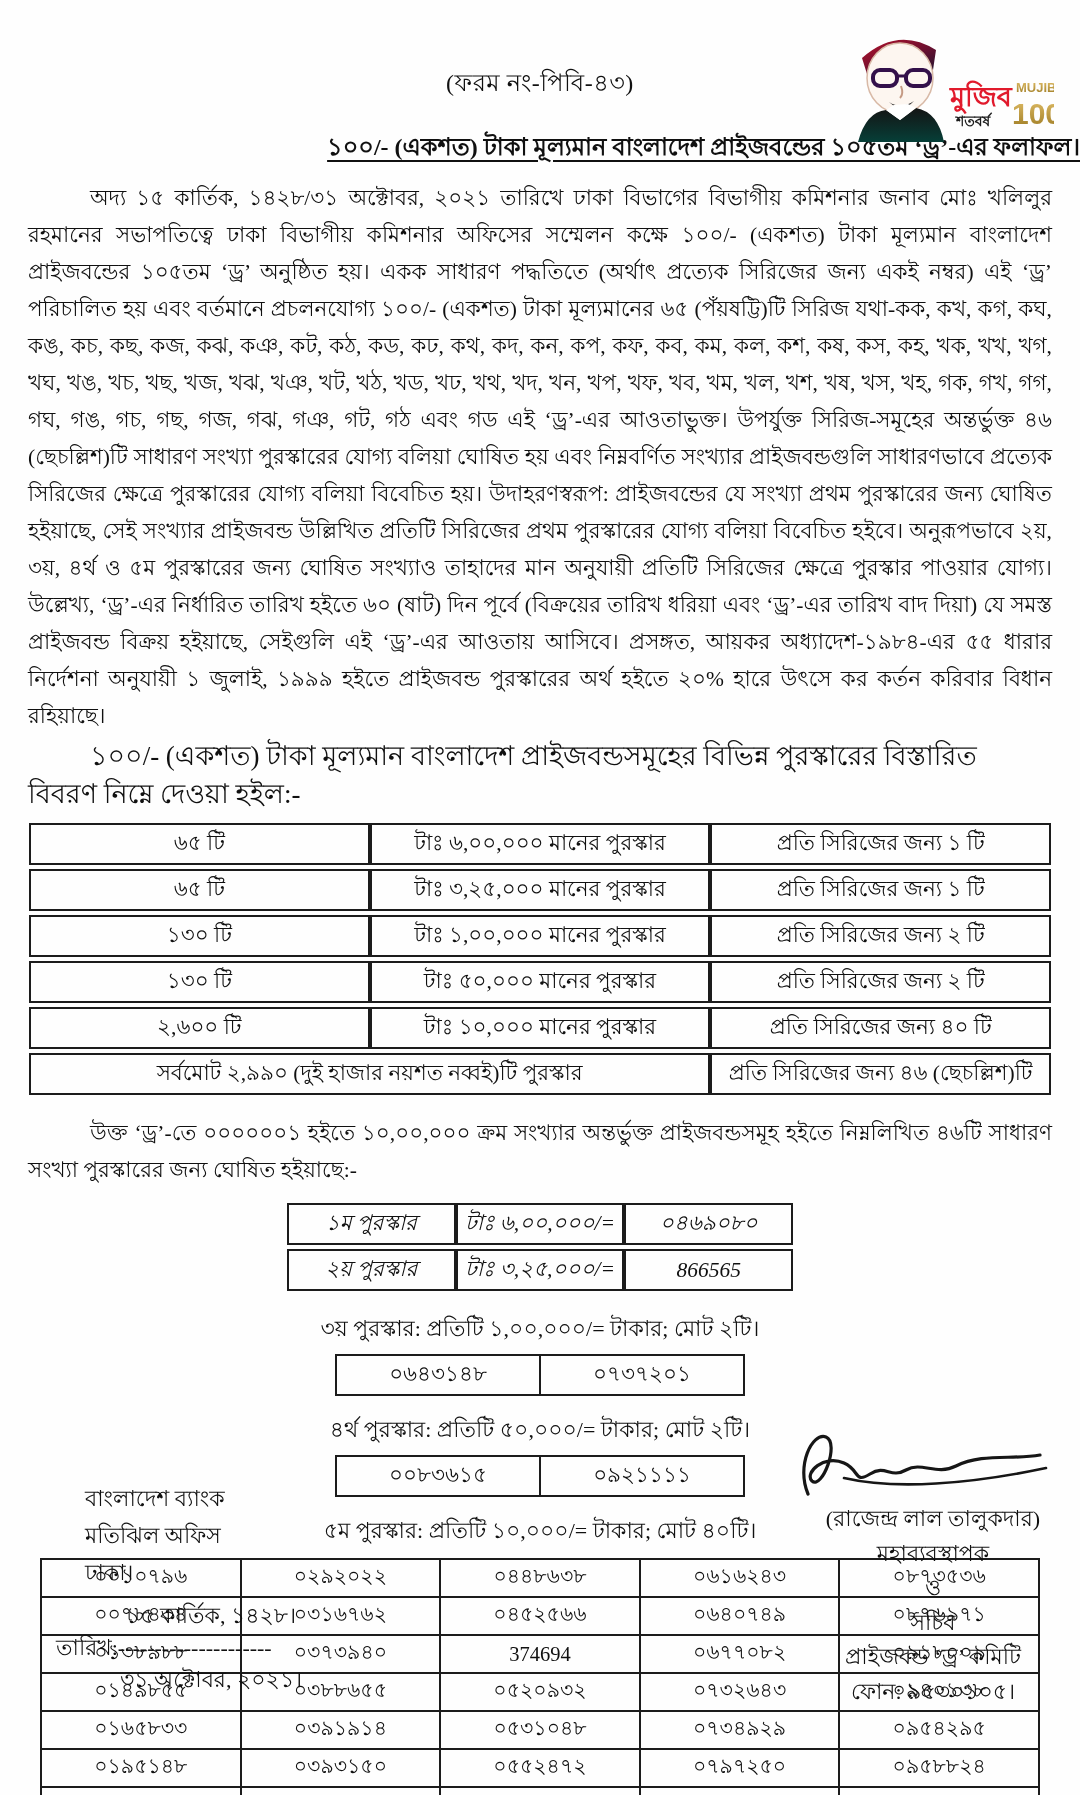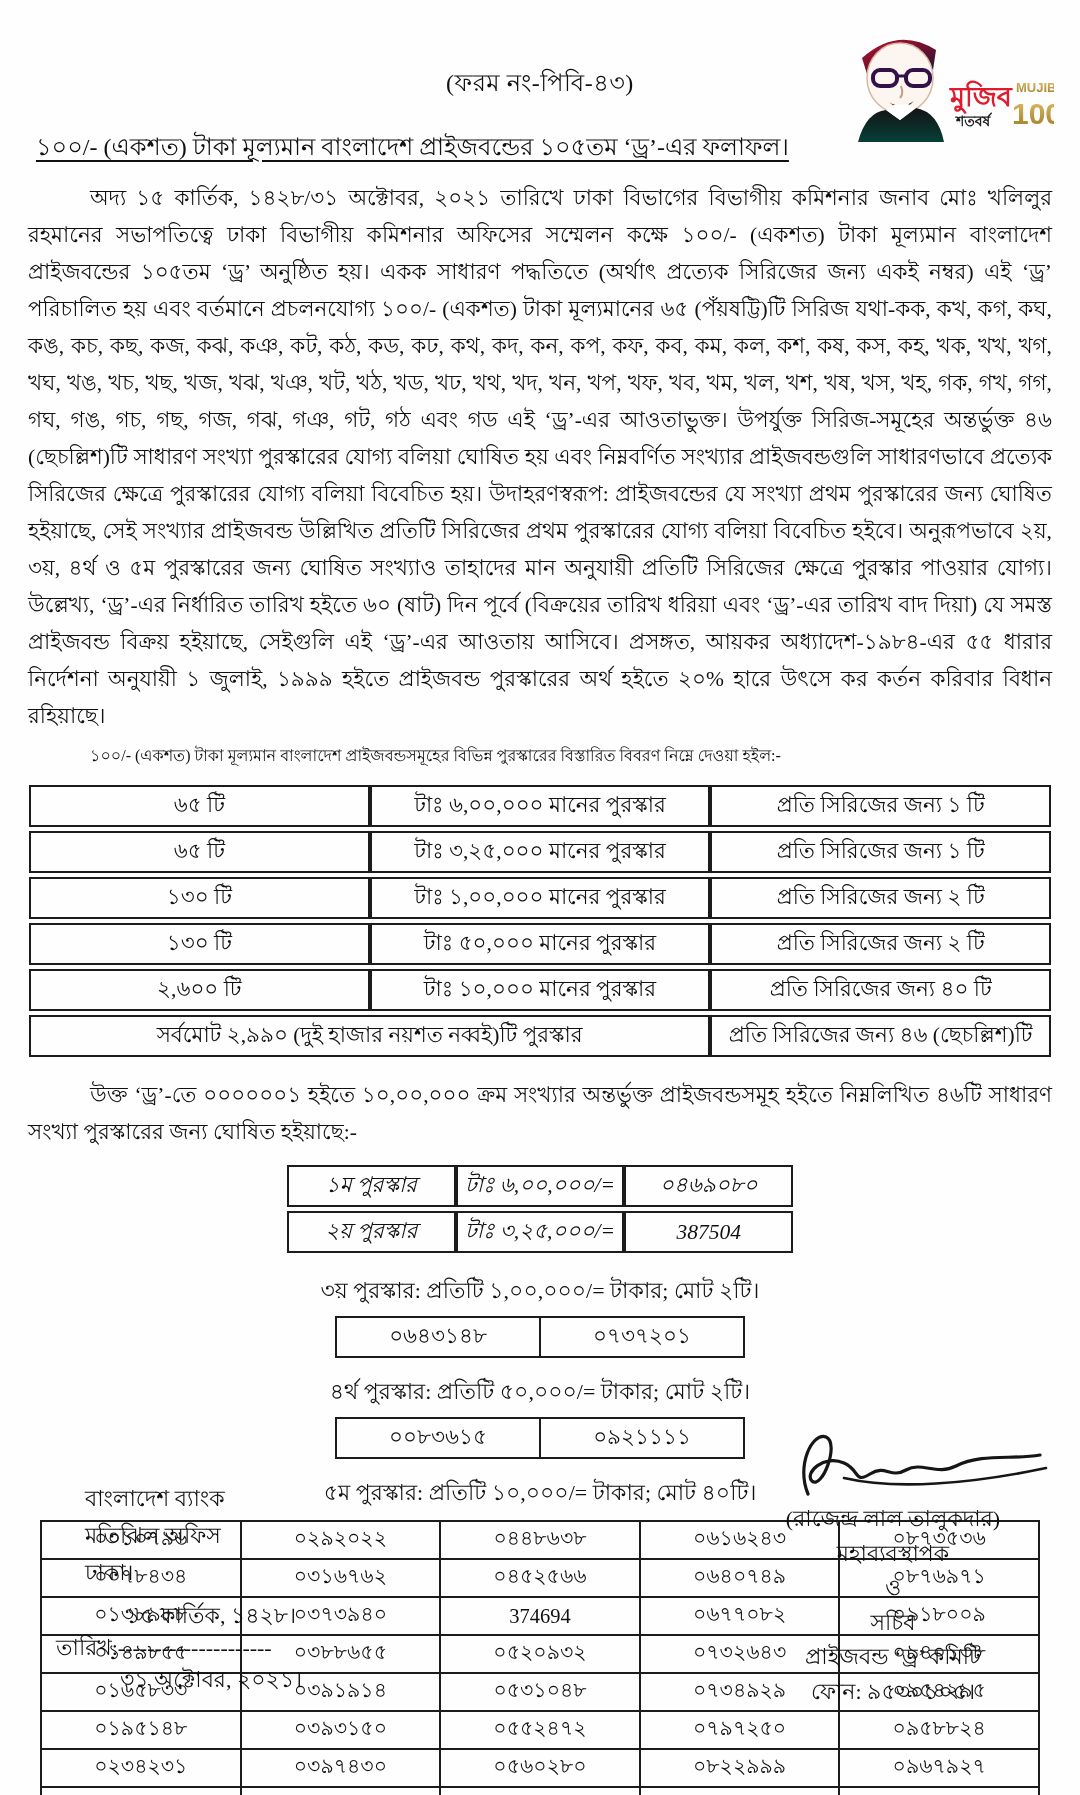--- a/index.html
+++ b/index.html
@@ -2,36 +2,36 @@
 <html lang="bn"><head>
 <meta charset="utf-8">
 <style>
   html,body{margin:0;padding:0;background:#e9e9e9;}
   .page{
     position:relative;width:1080px;height:1795px;margin:0 auto;background:#fefefe;
     font-family:"Liberation Serif","DejaVu Serif",serif;color:#101010;overflow:hidden;
   }
   .form-no{padding-top:64px;text-align:center;font-size:24px;font-weight:normal;letter-spacing:.5px;}
   .logo{position:absolute;top:20px;right:26px;width:244px;height:122px;}
-  .doc-title{margin-top:24px;text-align:left;font-size:24px;font-weight:normal;text-decoration:underline;text-underline-offset:5px;padding-left:36px;}
+  .doc-title{margin-top:24px;text-align:right;font-size:24px;font-weight:bold;text-decoration:underline;text-underline-offset:5px;padding-left:36px;}
   .para{margin:12px 28px 0 28px;font-size:21.5px;line-height:37px;text-align:justify;text-indent:62px;}
-  .detail-line{margin:2px 28px 0 28px;font-size:16px;line-height:38px;text-indent:62px;}
+  .detail-line{margin:2px 28px 0 28px;font-size:27px;line-height:38px;text-indent:62px;}
   table{border-collapse:separate;border-spacing:0 4px;}
   td{border:2px solid #1c1c1c;text-align:center;font-size:21.5px;padding:1px 6px;height:31px;}
   .summary{width:1022px;margin:6px auto 0 auto;table-layout:fixed;}
   .para2{margin:16px 28px 0 28px;font-size:21.5px;line-height:37px;text-align:justify;text-indent:62px;}
   .prize12{width:506px;margin:10px auto 0 auto;table-layout:fixed;font-style:italic;}
   .sub-head{margin-top:16px;text-align:center;font-size:22px;}
   .prize2col{width:410px;margin:6px auto 0 auto;table-layout:fixed;border-collapse:collapse;border-spacing:0;}
   .prize2col td{width:50%;height:36px;}
   .fifth{width:1000px;margin:8px auto 0 auto;table-layout:fixed;border-collapse:collapse;border-spacing:0;}
   .fifth td{height:25px;font-size:20.5px;}
   .footer-left{position:absolute;left:85px;top:1480px;font-size:22px;line-height:37px;}
   .signature{position:absolute;left:778px;top:1424px;width:290px;height:86px;}
-  .footer-right{position:absolute;left:758px;top:1502px;width:270px;text-align:center;font-size:22px;line-height:34.5px;}
+  .footer-right{position:absolute;left:798px;top:1502px;width:270px;text-align:center;font-size:22px;line-height:34.5px;}
   .footer-dates{position:absolute;left:56px;top:1600px;font-size:22px;line-height:32px;}
   .footer-dates .indent1{padding-left:70px;}
   .footer-dates .indent3{padding-left:64px;}
   .ln{white-space:pre;}
 </style>
 </head>
 <body>
 
 <div class="page">
 
@@ -121,21 +121,21 @@
   <table class="prize12">
     <tbody>
         <tr>
           <td>১ম পুরস্কার</td>
           <td>টাঃ ৬,০০,০০০/=</td>
           <td>০৪৬৯০৮০</td>
         </tr>
         <tr>
           <td>২য় পুরস্কার</td>
           <td>টাঃ ৩,২৫,০০০/=</td>
-          <td>387504</td>
+          <td>866565</td>
         </tr>
       </tbody>
   </table>
 
   <div class="sub-head">৩য় পুরস্কার: প্রতিটি ১,০০,০০০/= টাকার; মোট ২টি।</div>
   <table class="prize2col">
     <tbody>
       <tr>
         <td>০৬৪৩১৪৮</td>
         <td>০৭৩৭২০১</td>

